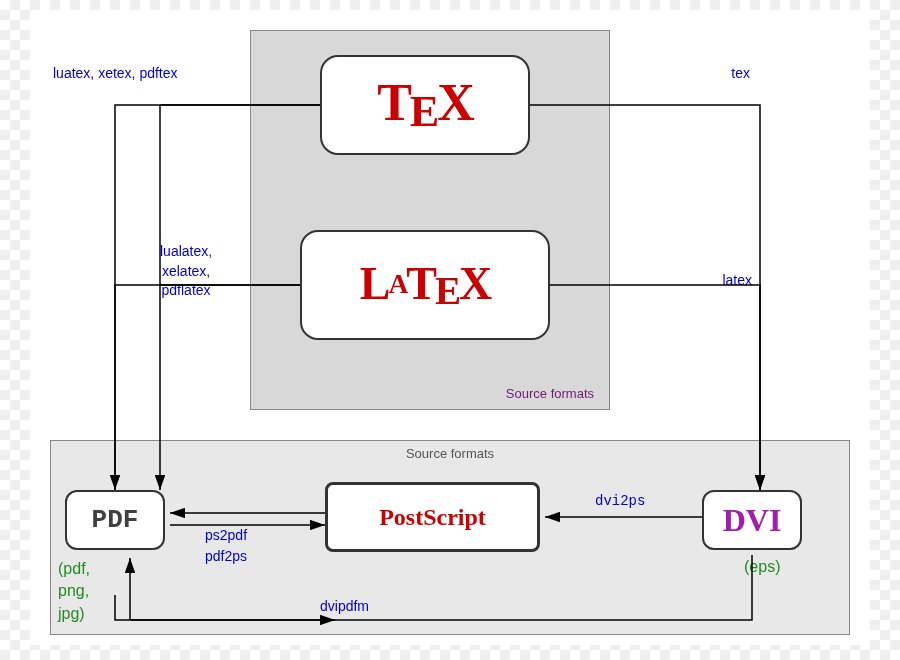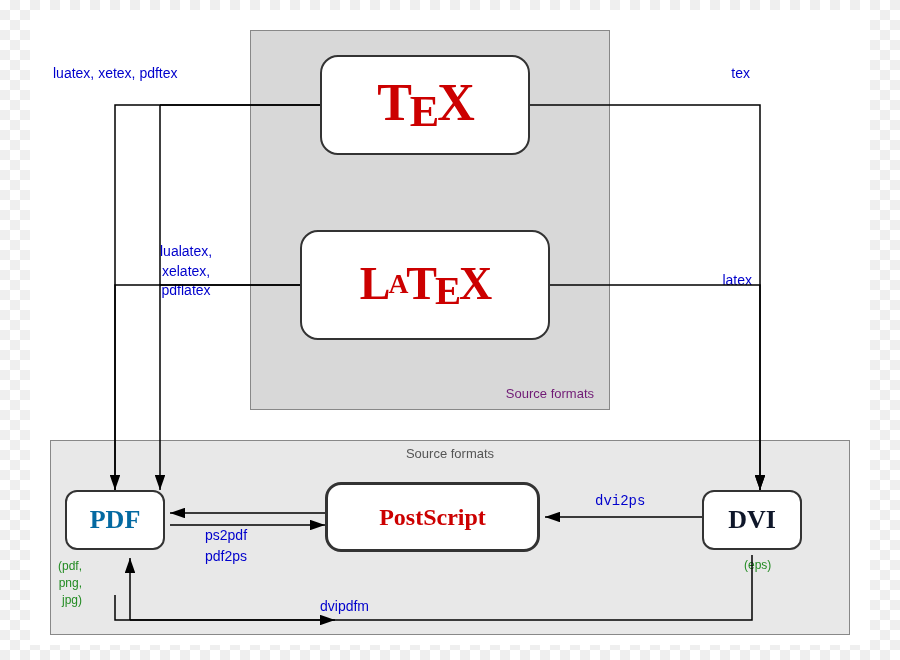--- a/index.html
+++ b/index.html
@@ -134,35 +134,35 @@
       background: white;
       border: 2px solid #333;
       border-radius: 12px;
       display: flex;
       align-items: center;
       justify-content: center;
     }
 
     .pdf-label {
       font-size: 26px;
-      font-family: Liberation Serif, serif;
-      color: #0369a1;
+      font-family: Liberation Mono, monospace;
+      color: #404040;
       font-weight: bold;
     }
 
     
     .ps-box {
       position: absolute;
       top: 472px;
       left: 295px;
       width: 215px;
       height: 70px;
       background: white;
       border: 3px solid #333;
-      border-radius: 16px;
+      border-radius: 8px;
       display: flex;
       align-items: center;
       justify-content: center;
     }
 
     .ps-label {
       font-size: 24px;
       font-family: 'Times New Roman', serif;
       color: #cc0000;
       font-weight: bold;
@@ -177,41 +177,40 @@
       height: 60px;
       background: white;
       border: 2px solid #333;
       border-radius: 12px;
       display: flex;
       align-items: center;
       justify-content: center;
     }
 
     .dvi-label {
-      font-size: 26px;
+      font-size: 32px;
       font-family: 'Times New Roman', serif;
-      color: #0f172a;
+      color: #a21caf;
       font-weight: bold;
     }
 
     
     .blue-label {
       position: absolute;
       color: #0000cc;
       font-size: 14px;
       font-family: Arial, sans-serif;
     }
 
     
     .gray-label {
       position: absolute;
       color: #228B22;
-      font-size: 12px;
+      font-size: 16px;
       font-family: Arial, sans-serif;
-      text-align: right;
     }
 
     
     .arrows-svg {
       position: absolute;
       top: 0; left: 0;
       width: 840px;
       height: 635px;
       pointer-events: none;
     }

